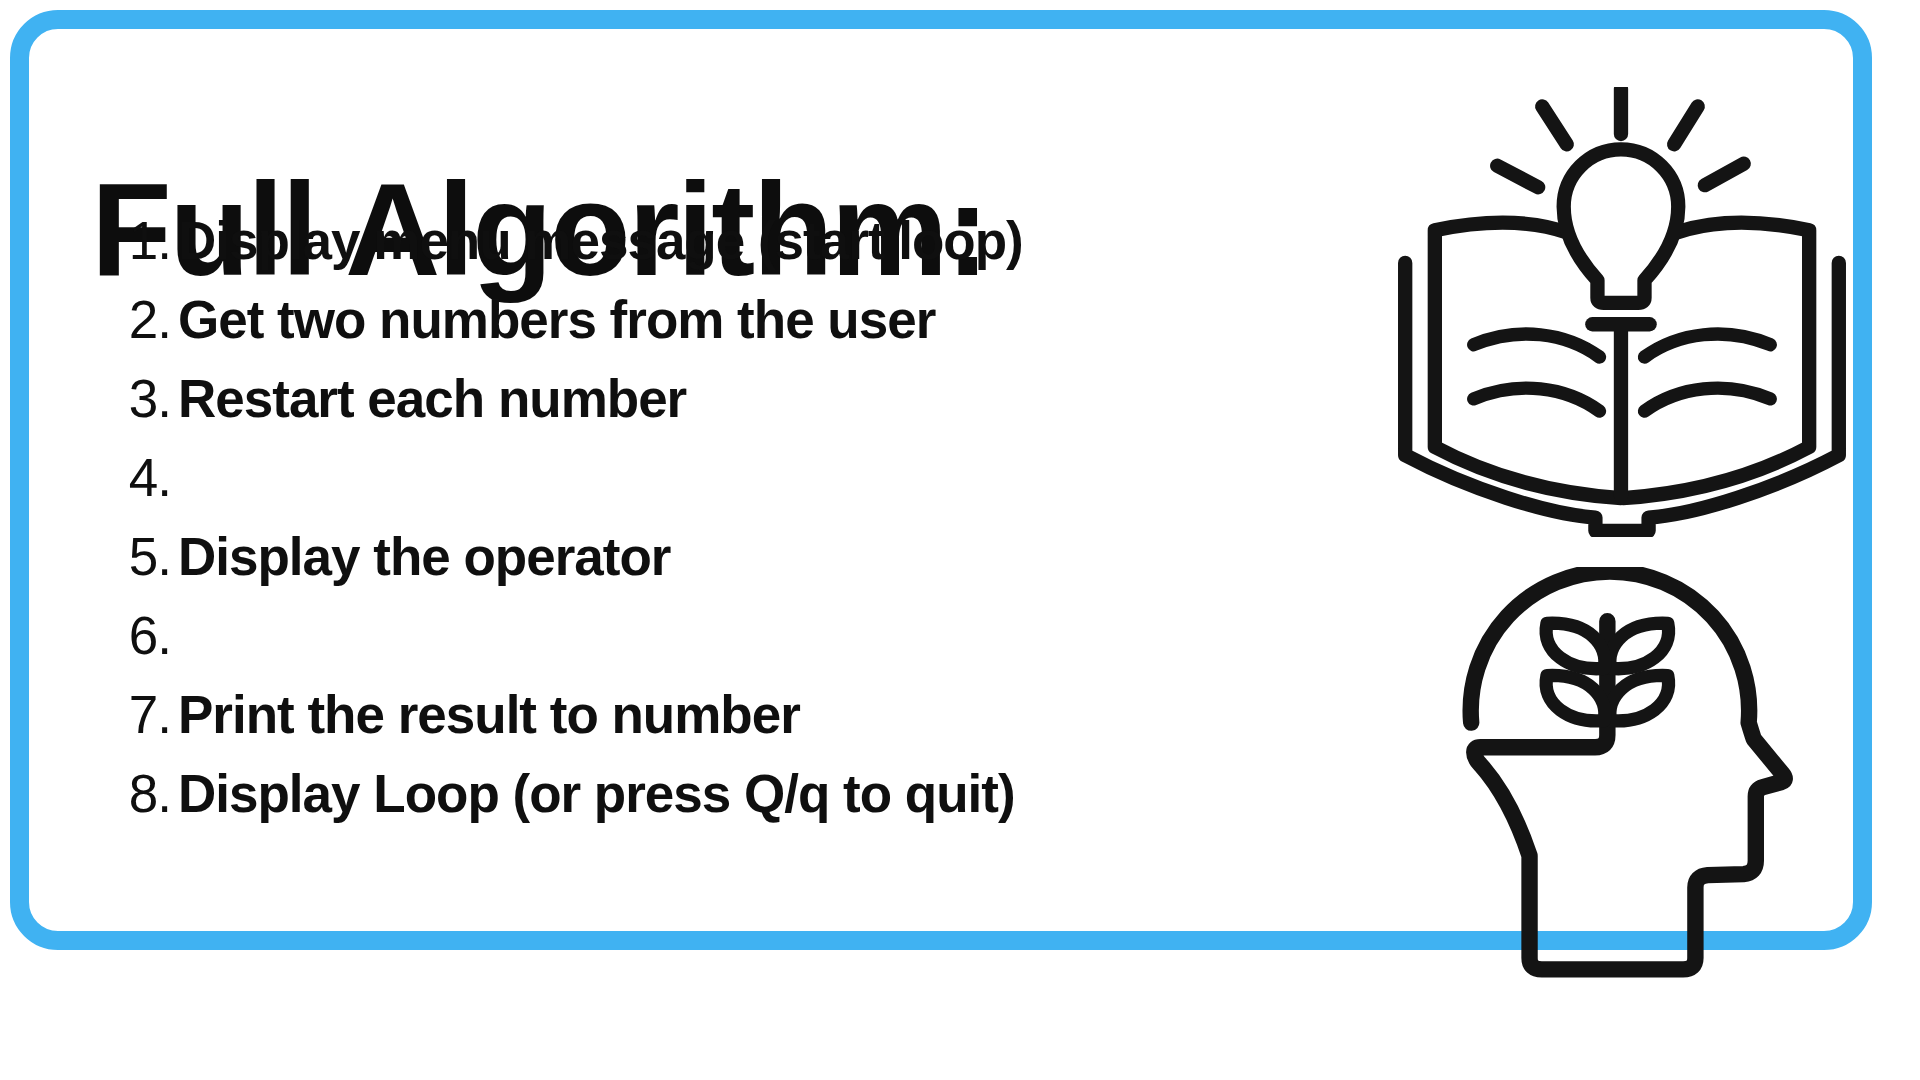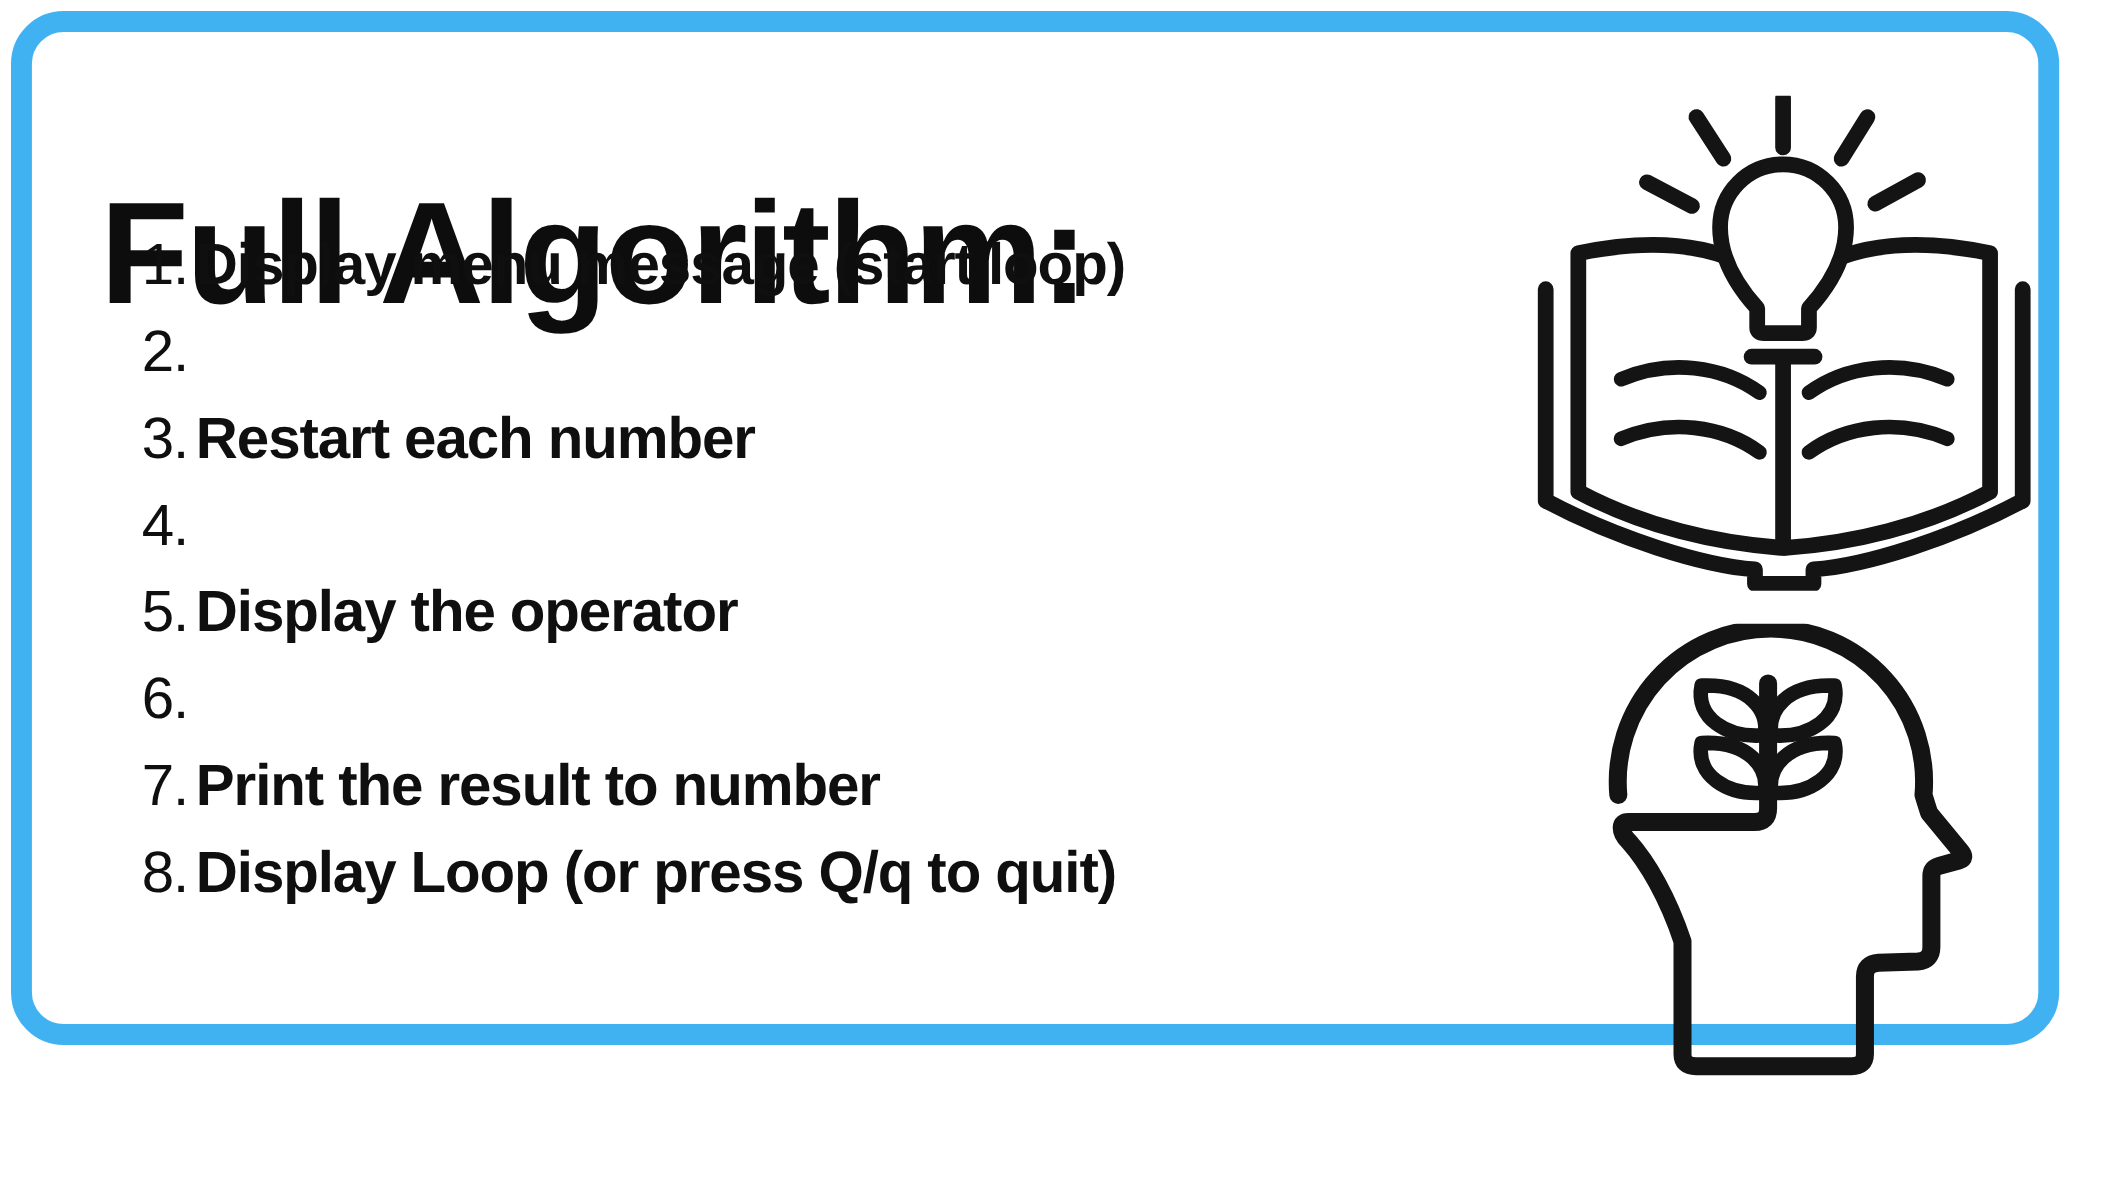--- a/index.html
+++ b/index.html
@@ -71,20 +71,21 @@
 
   <h1 class="title">Full Algorithm:</h1>
 
   <ul class="algo-list">
     <li class="algo-item">
       <span class="algo-num">1.</span>
       <span class="algo-text">Display menu message (start loop)</span>
     </li>
     <li class="algo-item">
       <span class="algo-num">2.</span>
+      <span class="algo-text">Get two numbers from the user</span>
     </li>
     <li class="algo-item">
       <span class="algo-num">3.</span>
       <span class="algo-text">Restart each number</span>
     </li>
     <li class="algo-item">
       <span class="algo-num">4.</span>
     </li>
     <li class="algo-item">
       <span class="algo-num">5.</span>

